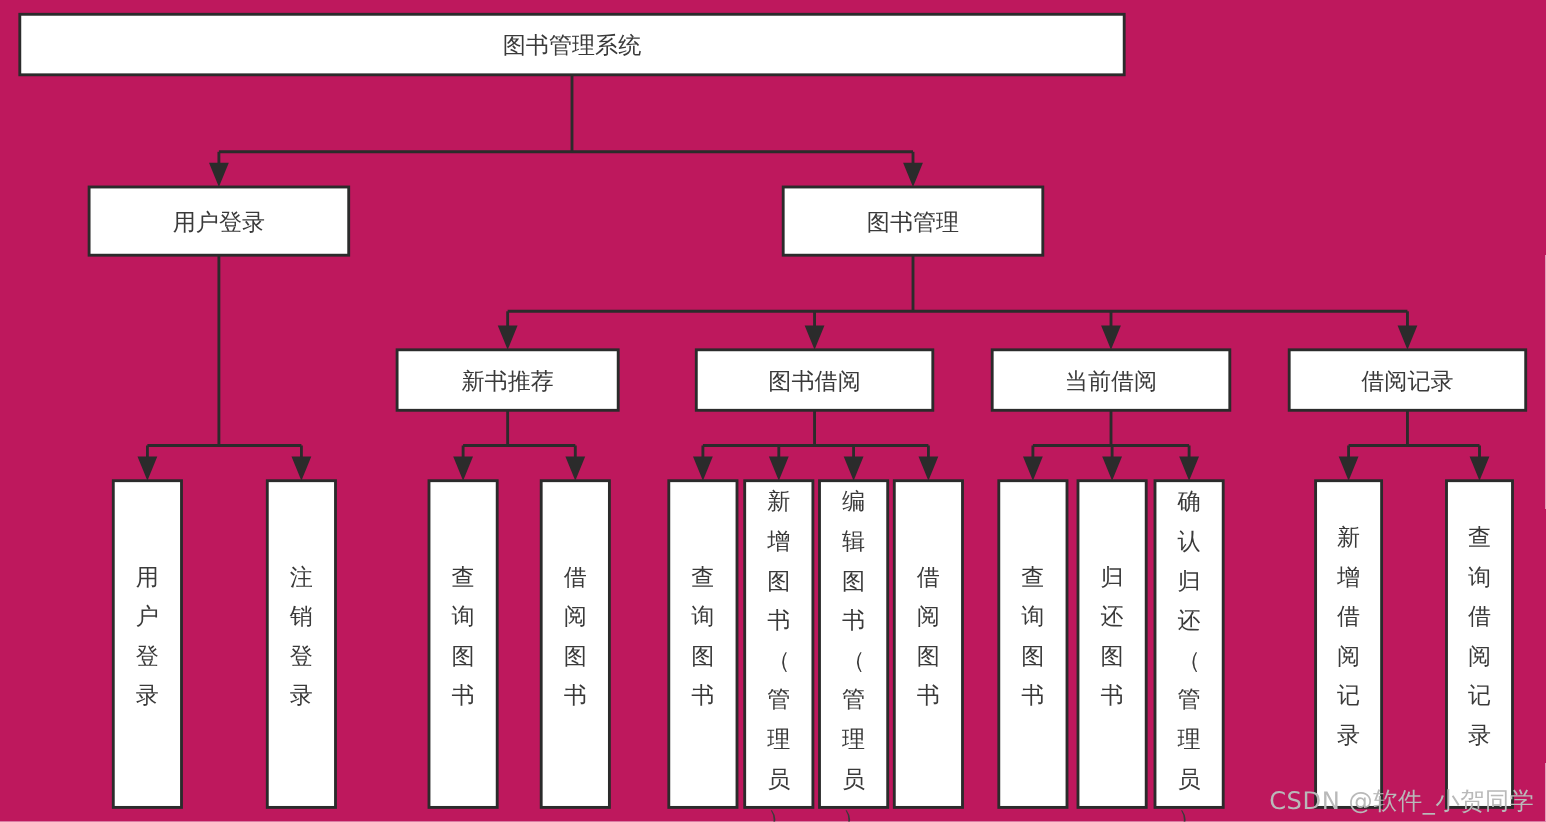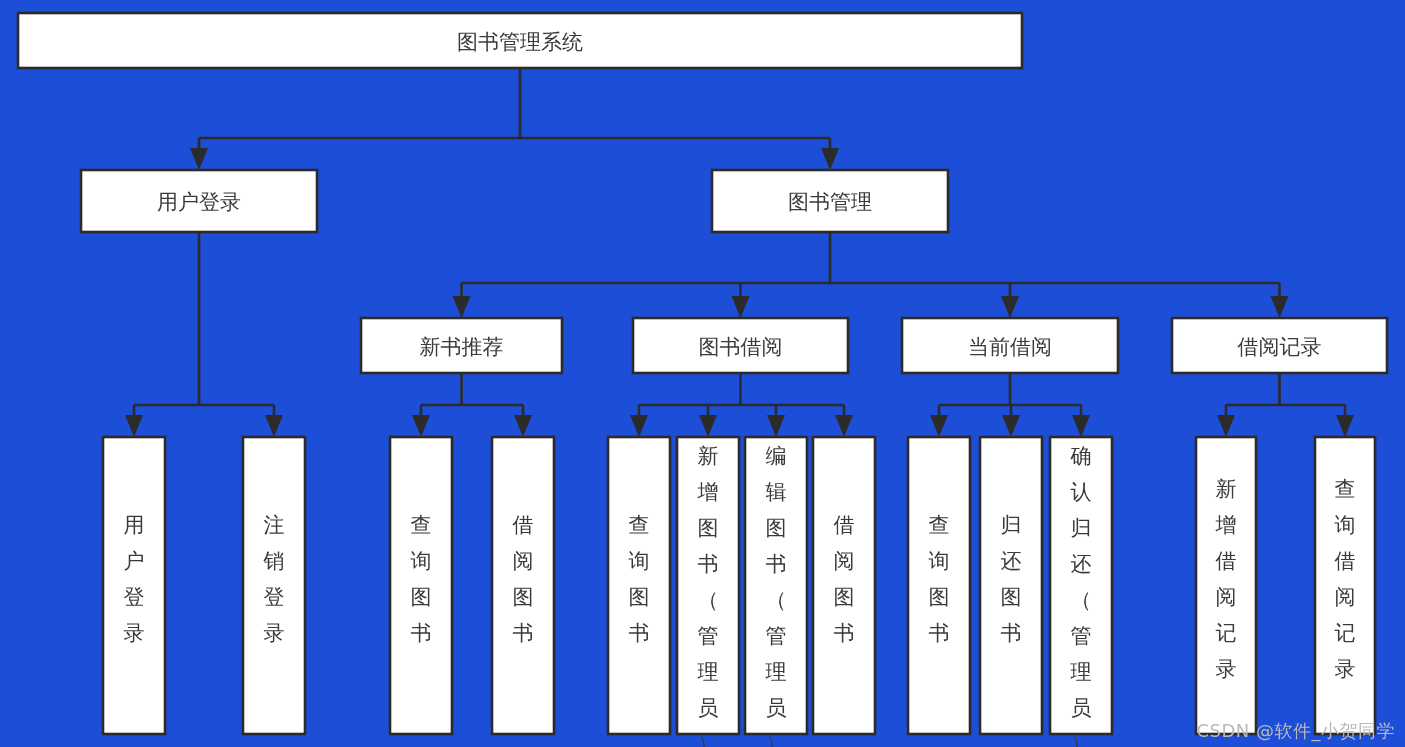--- a/index.html
+++ b/index.html
@@ -7,21 +7,21 @@
     padding: 0;
     background: #ffffff;
   }
   body {
     font-family: "DejaVu Sans", "Liberation Sans", sans-serif;
   }
   #diagram-root {
     position: relative;
     width: 1405px;
     height: 747px;
-    background: #1d4ed8;
+    background: #be185d;
     overflow: hidden;
   }
   svg.diagram-svg {
     position: absolute;
     left: 0;
     top: 0;
     width: 1405px;
     height: 747px;
     display: block;
   }
@@ -51,21 +51,21 @@
     fill: #3a3a3a;
     font-family: "DejaVu Sans", "Liberation Sans", sans-serif;
     font-size: 21px;
     text-anchor: middle;
   }
   .watermark-text {
     position: absolute;
     right: 10px;
     bottom: 4px;
     font-family: "DejaVu Sans", "Liberation Sans", sans-serif;
-    font-size: 18px;
+    font-size: 22px;
     color: #b9b9b9;
     white-space: nowrap;
     letter-spacing: 0.5px;
     pointer-events: none;
   }
 </style>
 </head>
 <body>
 
 <div id="diagram-root">

